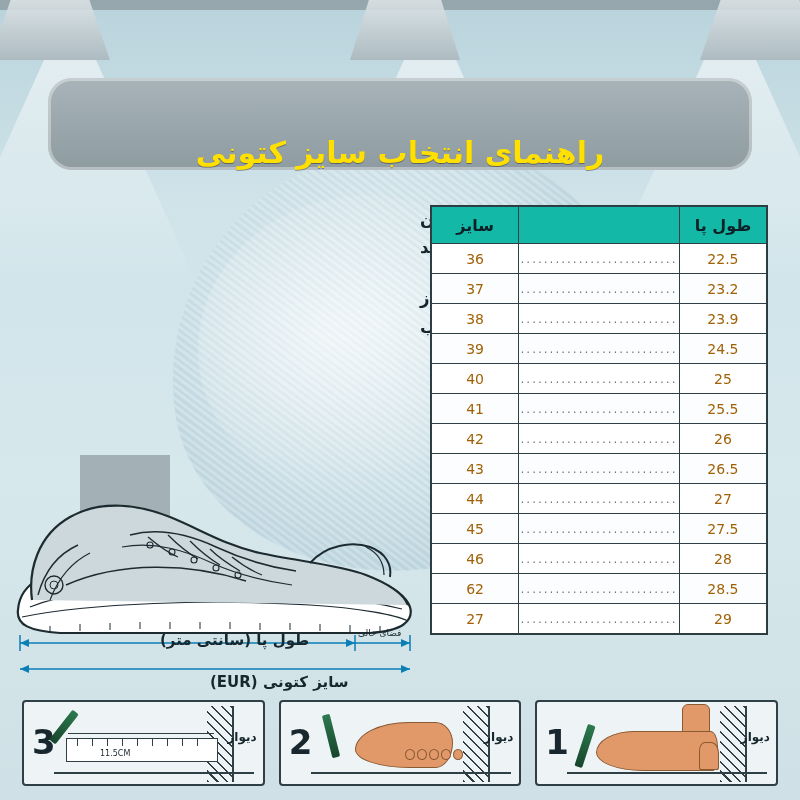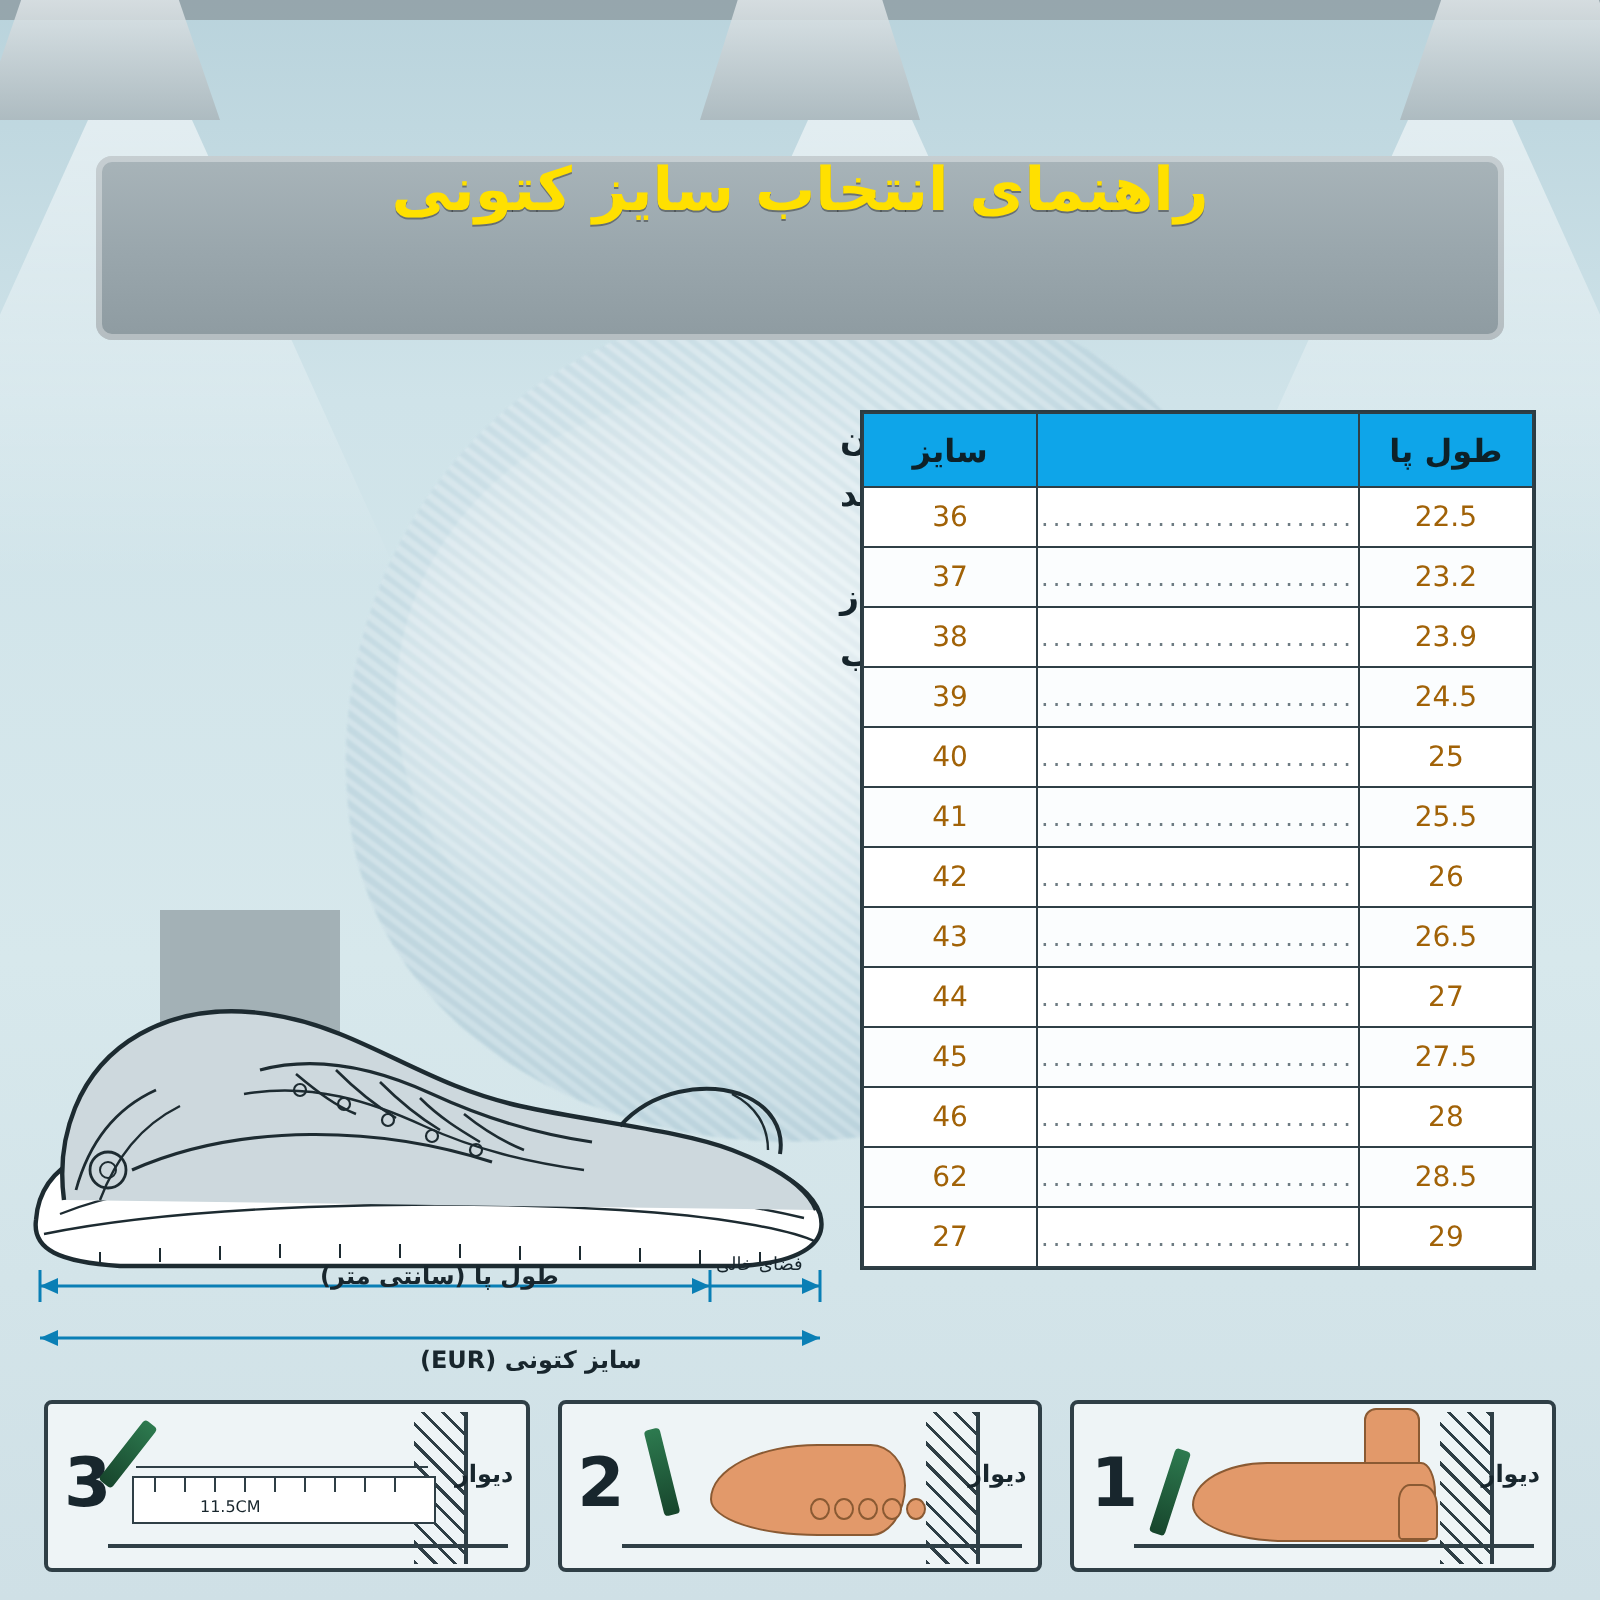--- a/index.html
+++ b/index.html
@@ -32,50 +32,50 @@
         repeating-linear-gradient(45deg,rgba(255,255,255,.22) 0 3px,rgba(180,205,215,.18) 3px 6px),
         radial-gradient(ellipse at 45% 40%,#e8f2f5 0%,#cfe2e9 45%,#b8d2dc 75%,rgba(184,210,220,0) 100%);
       border-radius:48% 42% 46% 50%/55% 48% 52% 45%;
       filter:blur(.4px);opacity:.95;transform:rotate(-8deg);}
   #foot-photo:after{content:"";position:absolute;left:30px;top:40px;width:330px;height:300px;
       background:radial-gradient(ellipse at 40% 45%,rgba(255,255,255,.55),rgba(255,255,255,0) 70%);
       border-radius:50%;}
 
   
   #header{position:absolute;left:48px;top:78px;width:704px;height:92px;
-      border-radius:8px;
+      border-radius:24px;
       background:linear-gradient(180deg,#a8b4b9 0%,#9aa7ad 50%,#8e9ba1 100%);
       box-shadow:0 0 0 3px rgba(255,255,255,.35) inset;
-      display:flex;align-items:flex-start;justify-content:center;}
+      display:flex;align-items:flex-end;justify-content:center;}
   #header-title{font-size:30px;font-weight:bold;color:#ffe000;
       letter-spacing:1px;text-shadow:0 1px 0 rgba(0,0,0,.35);}
 
   
   #steps{position:absolute;right:38px;top:205px;width:360px;}
   .step{display:flex;align-items:flex-start;gap:10px;margin-bottom:22px;}
   .step-num{flex:0 0 auto;width:26px;height:26px;border-radius:50%;
       background:#00a7e7;color:#fff;font-size:14px;font-weight:bold;
       display:flex;align-items:center;justify-content:center;margin-top:4px;
       box-shadow:0 1px 2px rgba(0,0,0,.3);}
   .step-text{font-size:16.5px;font-weight:bold;color:#16242b;line-height:1.75;
       text-align:justify;text-align-last:justify;width:306px;}
 
   
   #size-table{position:absolute;left:430px;top:205px;width:336px;
       border:1px solid #2b3b42;background:#fff;border-collapse:collapse;}
   #size-table table{border-collapse:collapse;width:100%;}
   #size-table th,#size-table td{border:1px solid #2f3f46;height:27px;
       font-size:14px;color:#a16207;text-align:center;}
-  #size-table thead th{background:#0ea5e9;color:#0d2128;font-weight:bold;font-size:16px;height:34px;}
+  #size-table thead th{background:#14b8a6;color:#0d2128;font-weight:bold;font-size:16px;height:34px;}
   #size-table td.dots{color:#6d7b82;letter-spacing:2px;font-size:12px;}
   #size-table tbody tr:nth-child(even){background:#fbfdfe;}
 
   
   #shoe-area{position:absolute;left:10px;top:395px;width:420px;height:300px;}
-  #shoe-caption1,#shoe-caption2{position:absolute;font-size:12px;color:#18262d;}
+  #shoe-caption1,#shoe-caption2{position:absolute;font-size:15px;color:#18262d;}
   #shoe-caption1{left:150px;top:236px;font-weight:bold;}
   #shoe-caption2{left:200px;top:278px;font-weight:bold;}
   #gap-label{position:absolute;left:348px;top:233px;font-size:9px;color:#18262d;}
 
   
   #panels{position:absolute;left:22px;top:700px;width:756px;height:86px;display:flex;gap:14px;}
   .panel{flex:1;background:#eef4f6;border:2px solid #2f3f46;border-radius:4px;
       position:relative;overflow:hidden;}
   .panel .num{position:absolute;left:8px;top:20px;font-size:34px;font-weight:bold;color:#18262d;}
   .panel .wall-label{position:absolute;right:6px;top:28px;font-size:12px;font-weight:bold;color:#18262d;}

